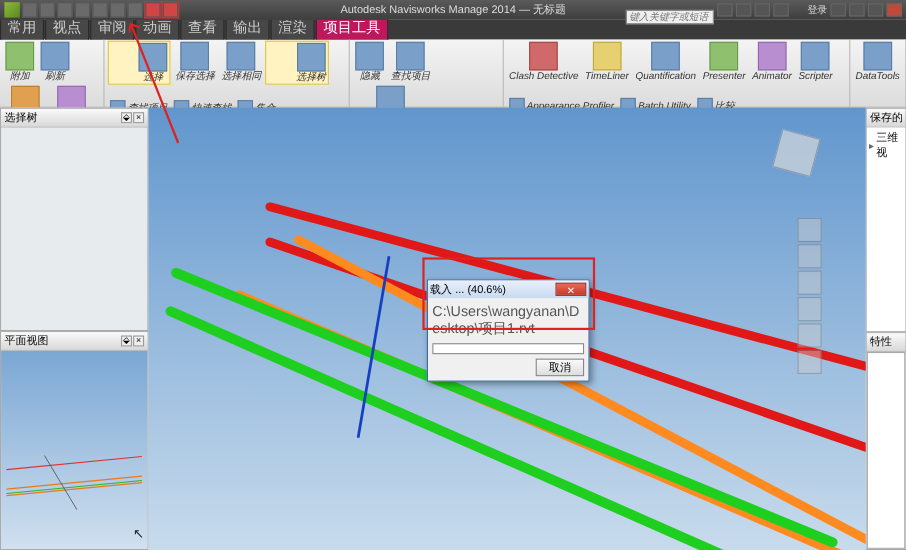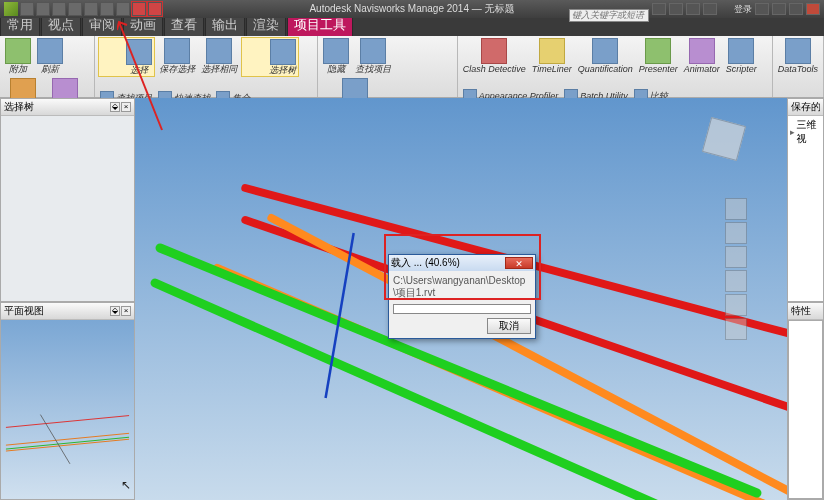--- a/index.html
+++ b/index.html
@@ -51,21 +51,21 @@
     .rightbar .vp{background:#fff;border:1px solid #aaa;flex:1;}
     .navtools{position:absolute;right:40px;top:100px;display:flex;flex-direction:column;gap:2px;opacity:.45;}
     .navtools .nt{width:22px;height:22px;border:1px solid #777;background:#ccc;}
     .viewcube{position:absolute;right:45px;top:23px;width:36px;height:36px;background:#ddd;border:1px solid #999;transform:rotate(15deg);opacity:.65;}
     .planview svg{width:100%;height:100%;}
     .dialog { position: absolute; left: 388px; top: 238px; width: 148px; background: #f0f0f0; border: 1px solid #2a5a9a; box-shadow: 2px 2px 6px rgba(0,0,0,.4); margin-top: 16px; }
     .dhighlight{position:absolute;left:384px;top:234px;width:157px;height:66px;border:2px solid #d22;pointer-events:none;}
     .dhdr { height: 16px; background: linear-gradient(#e8f0fa,#c8daf0); display: flex; align-items: center; justify-content: space-between; padding: 0 2px; font-size: 10px; }
     .dclose { width: 28px; height: 12px; background: linear-gradient(#e76a5a,#c83a28); color: #fff; font-size: 9px; text-align: center; line-height: 12px; border:1px solid #a02818; cursor: pointer; }
     .dbody { padding: 4px; font-size: 9px; color: #333; }
-    .dpath { font-size: 10px; color: #555; word-break: break-all; margin-bottom: 4px; }
+    .dpath { font-size: 13px; color: #555; word-break: break-all; margin-bottom: 4px; }
     .prog { height: 10px; background: #fff; border: 1px solid #888; margin-bottom: 4px; }
     .dbtn { display: block; margin-left: auto; width: 44px; height: 16px; font-size: 10px; background: linear-gradient(#fafafa,#ddd); border: 1px solid #888; cursor: pointer; }
     .redarrow{position:absolute;left:117px;top:20px;pointer-events:none;}
     .cursor{position:absolute;left:121px;bottom:8px;font-size:12px;color:#222;pointer-events:none;}
   </style>
 </head>
 <body>
 
 <div class="titlebar">
   <div class="qat">

